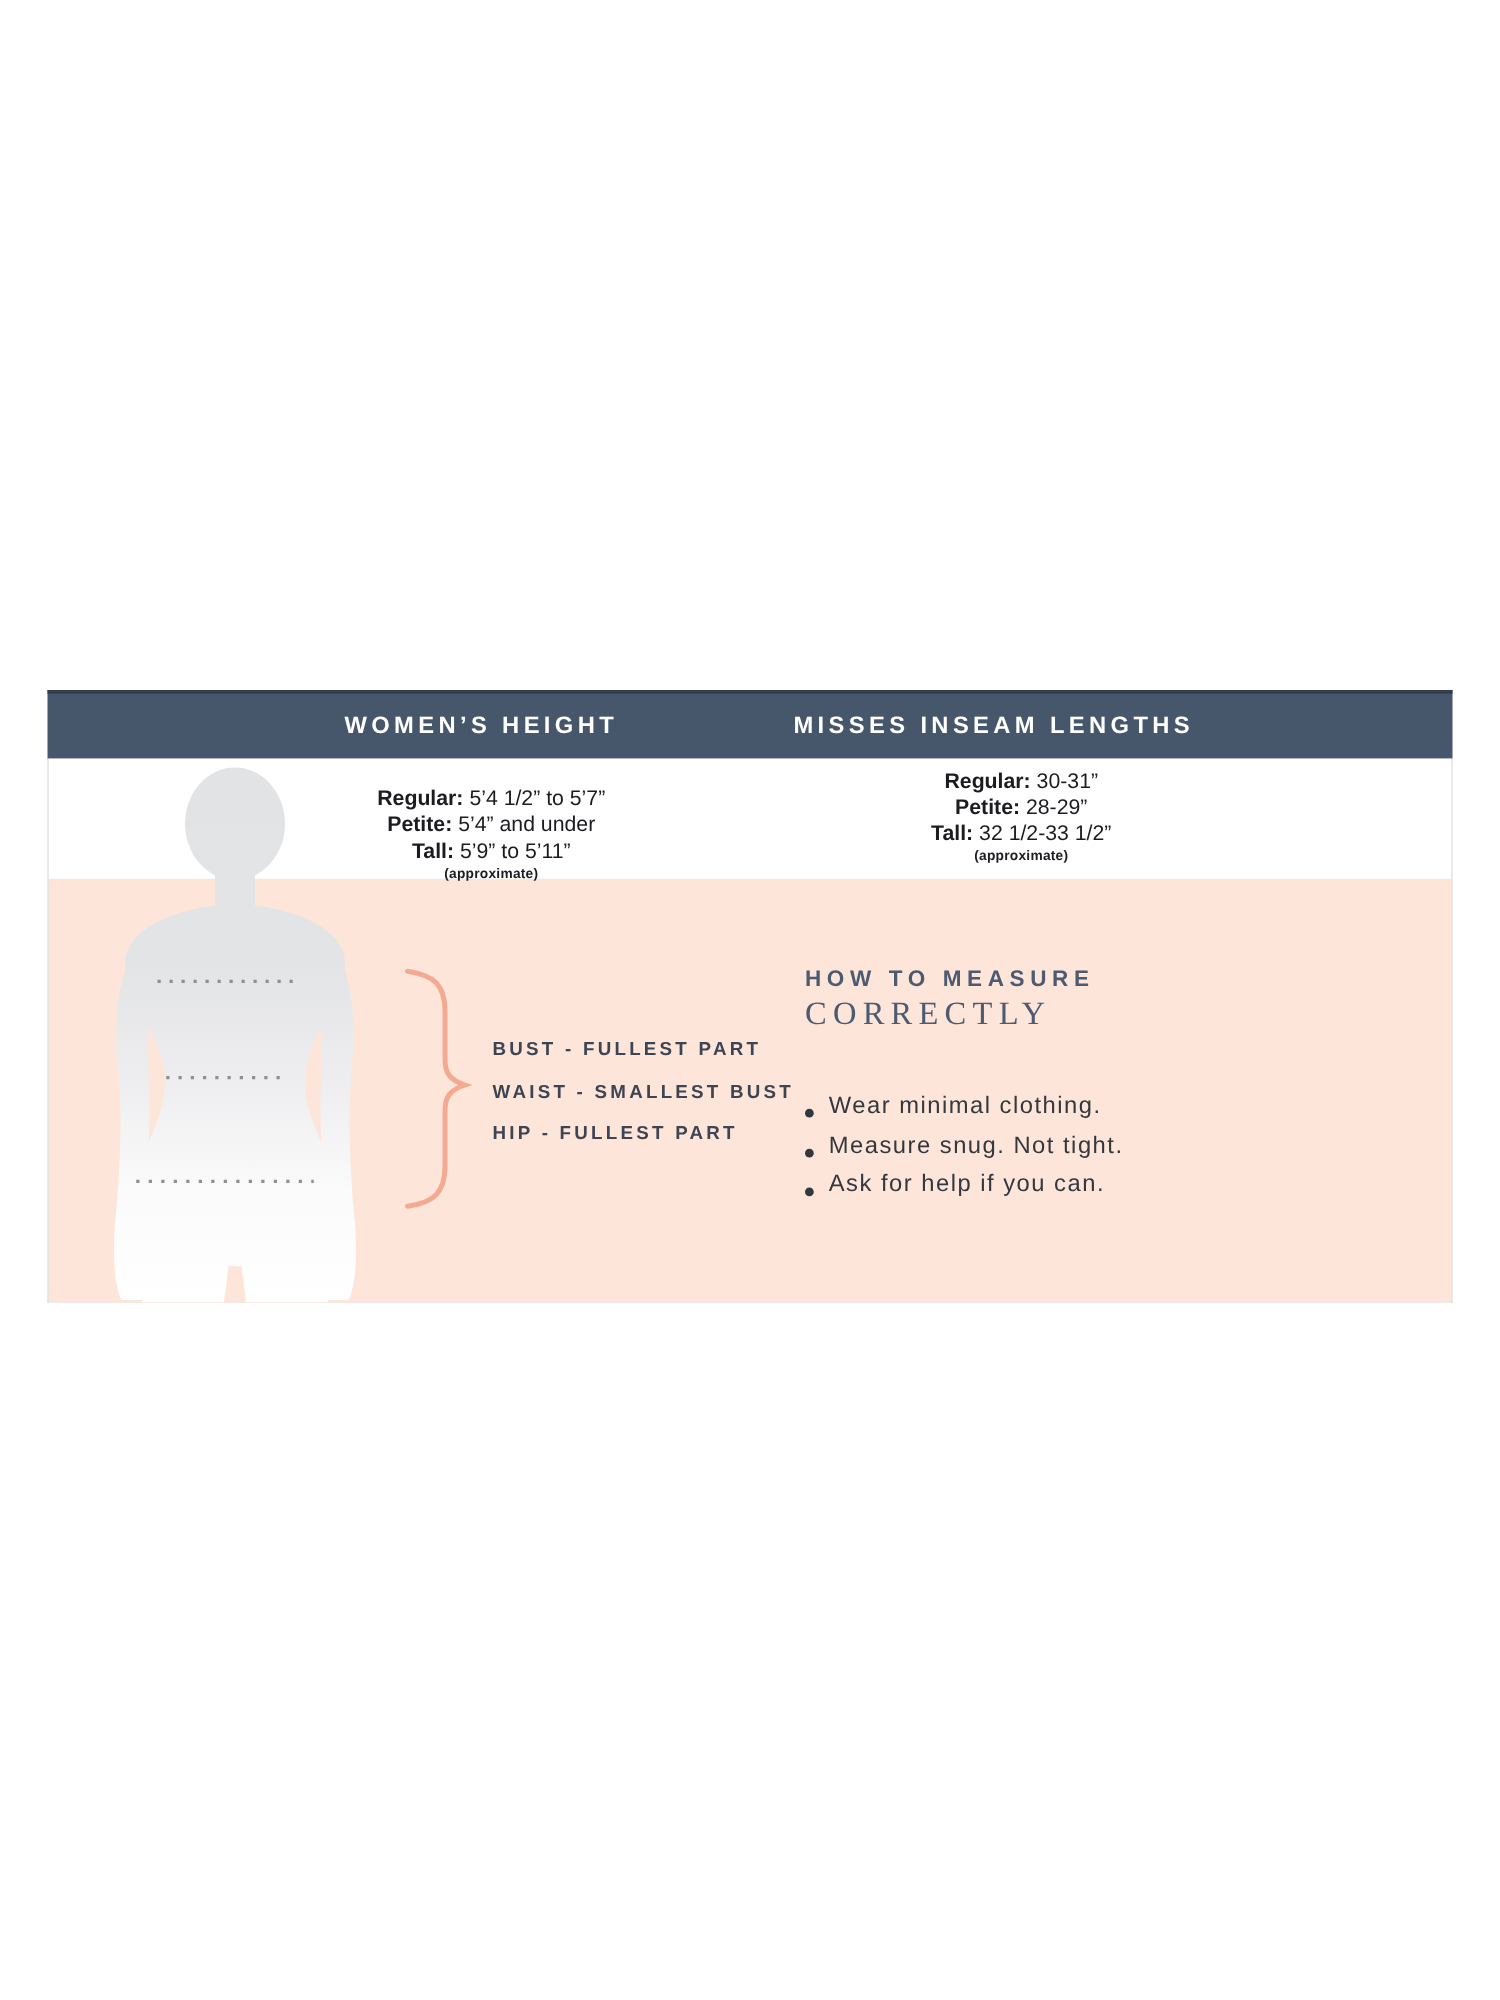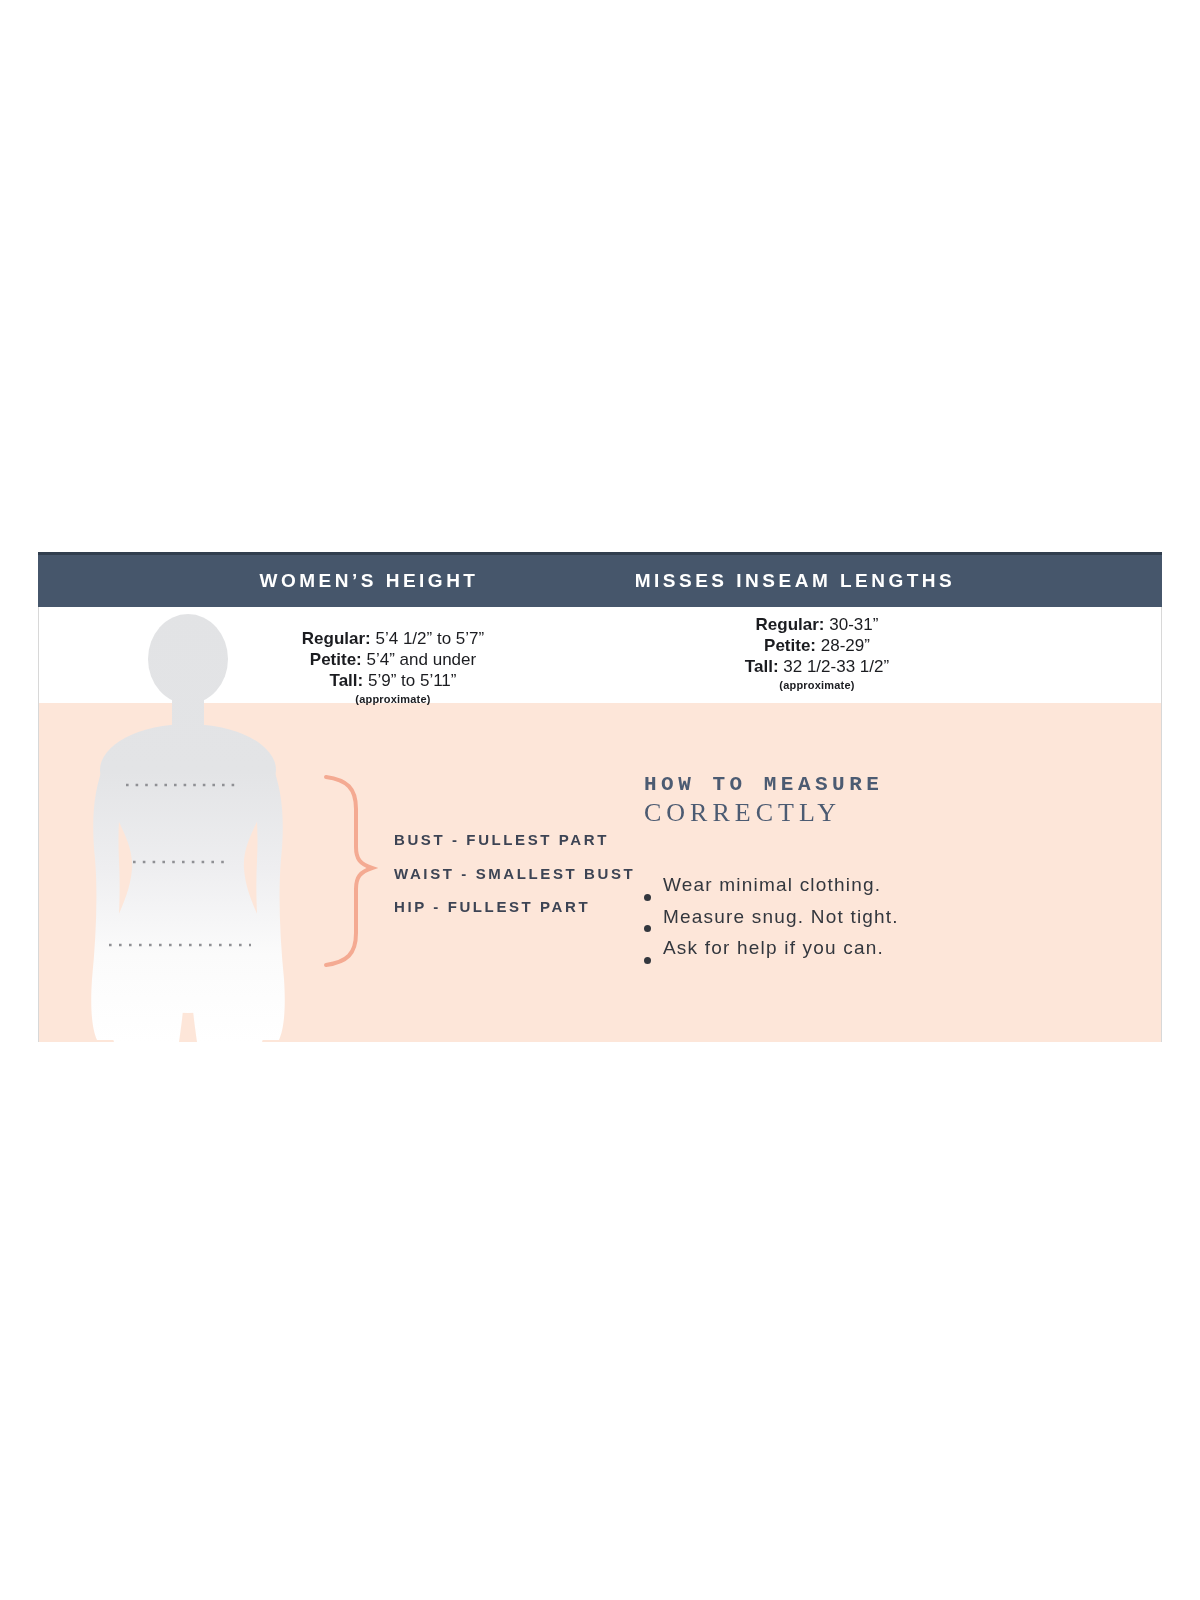--- a/index.html
+++ b/index.html
@@ -10,21 +10,21 @@
   .sheet{position:absolute;left:38px;top:552px;width:1124px;height:490px;}
   
   .bar{
     position:absolute;left:0;top:0;width:1124px;height:55px;box-sizing:border-box;
     background:#46566b;border-top:3px solid #313e4e;
   }
   .bar-title{
     position:absolute;top:0;height:52px;width:400px;display:flex;align-items:center;justify-content:center;
     color:#ffffff;font-size:19px;font-weight:bold;letter-spacing:3.5px;white-space:nowrap;
   }
-  .bar-title.left{left:131px;text-align:right;}
+  .bar-title.left{left:147px;text-align:right;}
   .bar-title.right{left:557px;}
   
   .body-area{
     position:absolute;left:0;top:55px;width:1124px;height:435px;box-sizing:border-box;
     border:1px solid #d8d8d8;border-top:none;background:#ffffff;
   }
   .white-strip{position:absolute;left:0;top:0;width:100%;height:96px;background:#ffffff;}
   .pink-zone{position:absolute;left:0;top:96px;width:100%;height:339px;background:#fde6d9;}
   
   .info-col{
@@ -37,27 +37,27 @@
   .info-note{font-size:11px;font-weight:600;line-height:15px;letter-spacing:0.2px;margin-top:1px;}
   
   .sil{position:absolute;left:0;top:0;}
   
   .measure-labels{
     position:absolute;left:355px;top:216px;line-height:33.6px;font-size:15px;font-weight:700;
     letter-spacing:2.6px;color:#3d4454;white-space:nowrap;
   }
   
   .howto{position:absolute;left:605px;top:166px;color:#4c5b72;}
-  .howto-l1{font-family:Liberation Mono, monospace;font-weight:700;font-size:21px;letter-spacing:4.5px;white-space:nowrap;}
+  .howto-l1{font-family:Liberation Sans, sans-serif;font-weight:700;font-size:18px;letter-spacing:4.5px;white-space:nowrap;}
   .howto-l2{font-family:"Liberation Serif",serif;font-weight:400;font-size:26px;letter-spacing:5px;margin-top:2px;white-space:nowrap;}
   .howto-list{
     position:absolute;left:605px;top:262px;margin:0;padding:0;list-style:none;
     color:#33373e;font-size:19px;letter-spacing:1.2px;line-height:31.6px;
   }
-  .howto-list li{display:flex;align-items:flex-end;white-space:nowrap;}
+  .howto-list li{display:flex;align-items:center;white-space:nowrap;}
   .bullet-dot{
     flex:0 0 auto;width:7px;height:7px;border-radius:50%;background:#33373e;margin:12px 12px 0 0;
   }
 </style>
 </head>
 <body>
 
 <div class="canvas">
   <div class="sheet">
 

